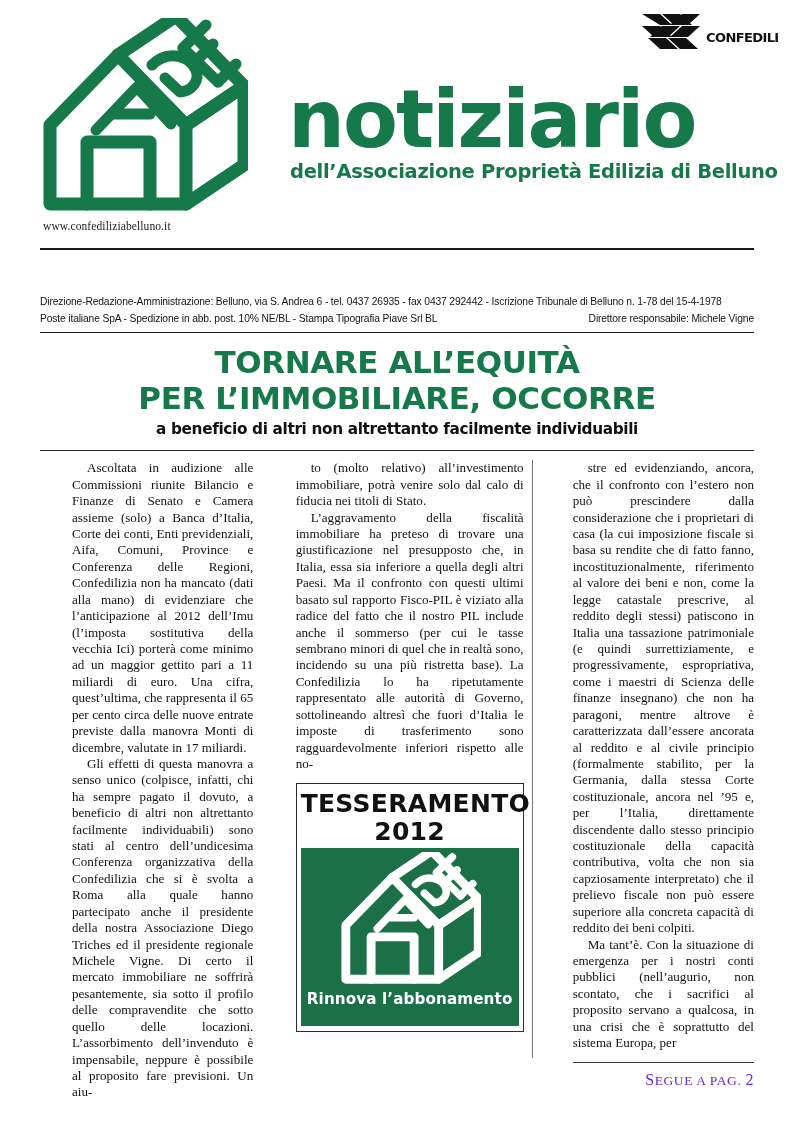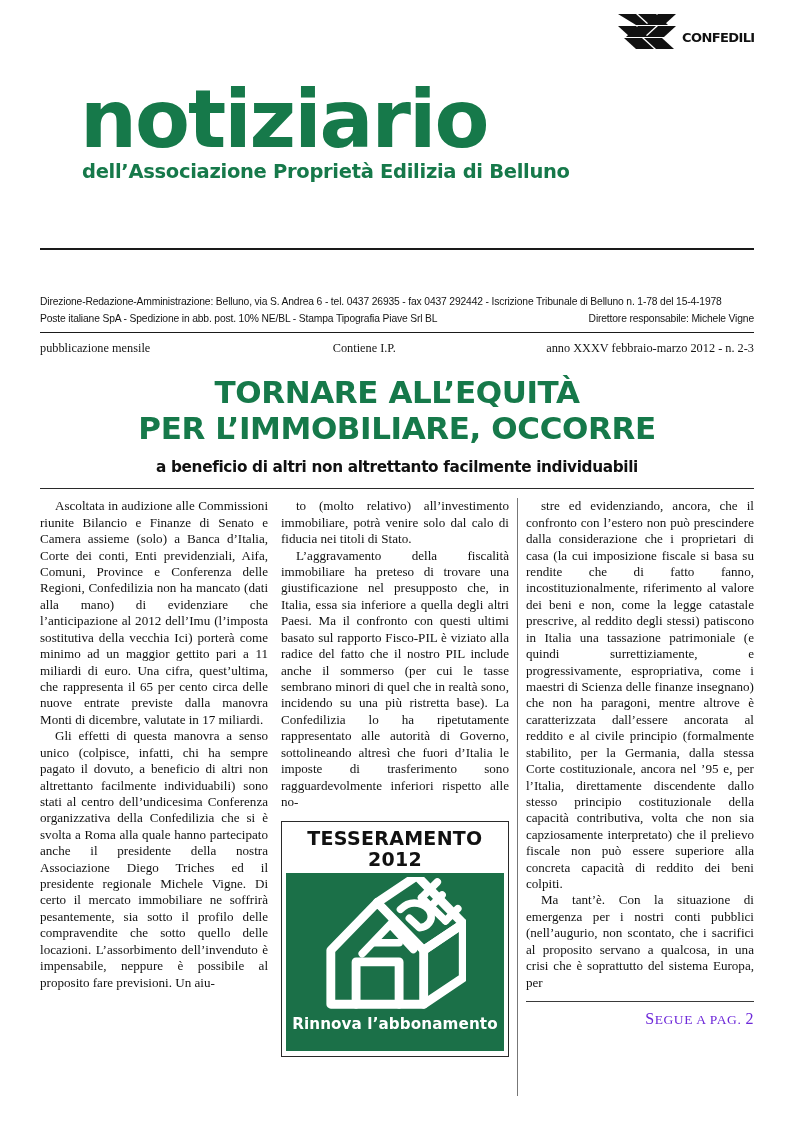--- a/index.html
+++ b/index.html
@@ -145,20 +145,21 @@
     height: 598px;
   }
   .col {
     width: 230px;
     font-family: "Liberation Serif", serif;
     font-size: 13.1px;
     line-height: 1.255;
     text-align: justify;
     color: #111111;
     hyphens: auto;
+    margin-left: 32px;
     -webkit-hyphens: auto;
   }
   .col p {
     margin: 0;
     text-indent: 15px;
   }
   .col-sep {
     width: 5px;
   }
   .col-sep.ruled {
@@ -173,21 +174,21 @@
     margin-top: 11px;
     width: 228px;
     border: 1.5px solid #2a2a2a;
     background: #ffffff;
     padding: 4px 4px 5px 4px;
     box-sizing: border-box;
   }
   .ad-title {
     font-family: "DejaVu Sans", sans-serif;
     font-weight: bold;
-    font-size: 19px;
+    font-size: 25px;
     letter-spacing: 0.3px;
     text-align: center;
     color: #111111;
     line-height: 1.1;
     padding: 2px 0 3px 0;
   }
   .ad-panel {
     background: #1b7048;
     position: relative;
     height: 178px;
@@ -223,20 +224,49 @@
   }
   .segue .cap { font-size: 16px; }
 </style>
 </head>
 <body>
 
 <div class="page">
 
   <div class="masthead">
 
+    <div class="logo-block">
+      <svg class="ape-logo" viewBox="0 0 208 200" aria-hidden="true">
+        <g fill="none" stroke="#16794a" stroke-width="13" stroke-linejoin="round" stroke-linecap="round">
+
+          <path d="M10 107 L78 37 L146 107 L146 186 L10 186 Z"></path>
+
+          <path d="M78 37 L136 -2 L204 68 L146 107"></path>
+
+          <path d="M146 107 L204 68 L204 147 L146 186"></path>
+
+          <path d="M47 186 L47 124 L110 124 L110 186"></path>
+        </g>
+
+        <g fill="none" stroke="#16794a" stroke-width="11" stroke-linejoin="round" stroke-linecap="round" transform="translate(0,0)">
+
+          <path d="M56 112 L97 69 L131 106"></path>
+          <path d="M74 96 L110 96"></path>
+
+          <path d="M99 60 L140 101"></path>
+          <path d="M112 47 C128 31 150 38 156 52 C160 63 152 73 140 74 L125 60"></path>
+
+          <path d="M143 30 L178 64"></path>
+          <path d="M143 30 L166 7"></path>
+          <path d="M156 43 L173 26"></path>
+          <path d="M178 64 L196 46"></path>
+        </g>
+      </svg>
+      <div class="site-url">www.confediliziabelluno.it</div>
+    </div>
 
     <div class="title-block">
       <svg class="confedilizia-mark" viewBox="0 0 138 46" aria-hidden="true">
         <g fill="#111111">
 
           <path d="M2 6 L20 6 L32 17 L20 17 Z"></path>
           <path d="M22 6 L40 6 L52 17 L34 17 Z"></path>
           <path d="M42 6 L60 6 L48 17 L30 17 Z"></path>
           <path d="M2 18 L20 18 L32 29 L14 29 Z"></path>
           <path d="M22 18 L40 18 L28 29 L10 29 Z"></path>
@@ -257,30 +287,25 @@
     <div class="imprint-row">
       <span class="left">Direzione-Redazione-Amministrazione: Belluno, via S. Andrea 6 - tel. 0437 26935 - fax 0437 292442 - Iscrizione Tribunale di Belluno n. 1-78 del 15-4-1978</span>
     </div>
     <div class="imprint-row">
       <span class="left">Poste italiane SpA - Spedizione in abb. post. 10% NE/BL - Stampa Tipografia Piave Srl BL</span>
       <span class="right">Direttore responsabile: Michele Vigne</span>
     </div>
   </div>
   <div class="rule-thin"></div>
 
-  <div class="issueline">
-    <div class="col-a">pubblicazione mensile</div>
-    <div class="col-b">Contiene I.P.</div>
-    <div class="col-c">anno XXXV febbraio-marzo 2012 - n. 2-3</div>
-  </div>
 
   <div class="headline-wrap">
     <div class="headline">TORNARE ALL’EQUITÀ</div>
     <div class="headline">PER L’IMMOBILIARE, OCCORRE</div>
-    <div class="kicker" style="margin-top:12px">a beneficio di altri non altrettanto facilmente individuabili</div>
+    <div class="kicker" style="margin-top:4px">a beneficio di altri non altrettanto facilmente individuabili</div>
   </div>
 
   <div class="body-rule"></div>
 
   <div class="columns">
 
     <div class="col">
       <p>Ascoltata in audizione alle Commissioni riunite Bilancio e Finanze di Senato e Camera assieme (solo) a Banca d’Italia, Corte dei conti, Enti previdenziali, Aifa, Comuni, Province e Conferenza delle Regioni, Confedilizia non ha mancato (dati alla mano) di evidenziare che l’anticipazione al 2012 dell’Imu (l’imposta sostitutiva della vecchia Ici) porterà come minimo ad un maggior gettito pari a 11 miliardi di euro. Una cifra, quest’ultima, che rappresenta il 65 per cento circa delle nuove entrate previste dalla manovra Monti di dicembre, valutate in 17 miliardi.</p>
       <p>Gli effetti di questa manovra a senso unico (colpisce, infatti, chi ha sempre pagato il dovuto, a beneficio di altri non altrettanto facilmente individuabili) sono stati al centro dell’undicesima Conferenza organizzativa della Confedilizia che si è svolta a Roma alla quale hanno partecipato anche il presidente della nostra Associazione Diego Triches ed il presidente regionale Michele Vigne. Di certo il mercato immobiliare ne soffrirà pesantemente, sia sotto il profilo delle compravendite che sotto quello delle locazioni. L’assorbimento dell’invenduto è impensabile, neppure è possibile al proposito fare previsioni. Un aiu-</p>
     </div>

